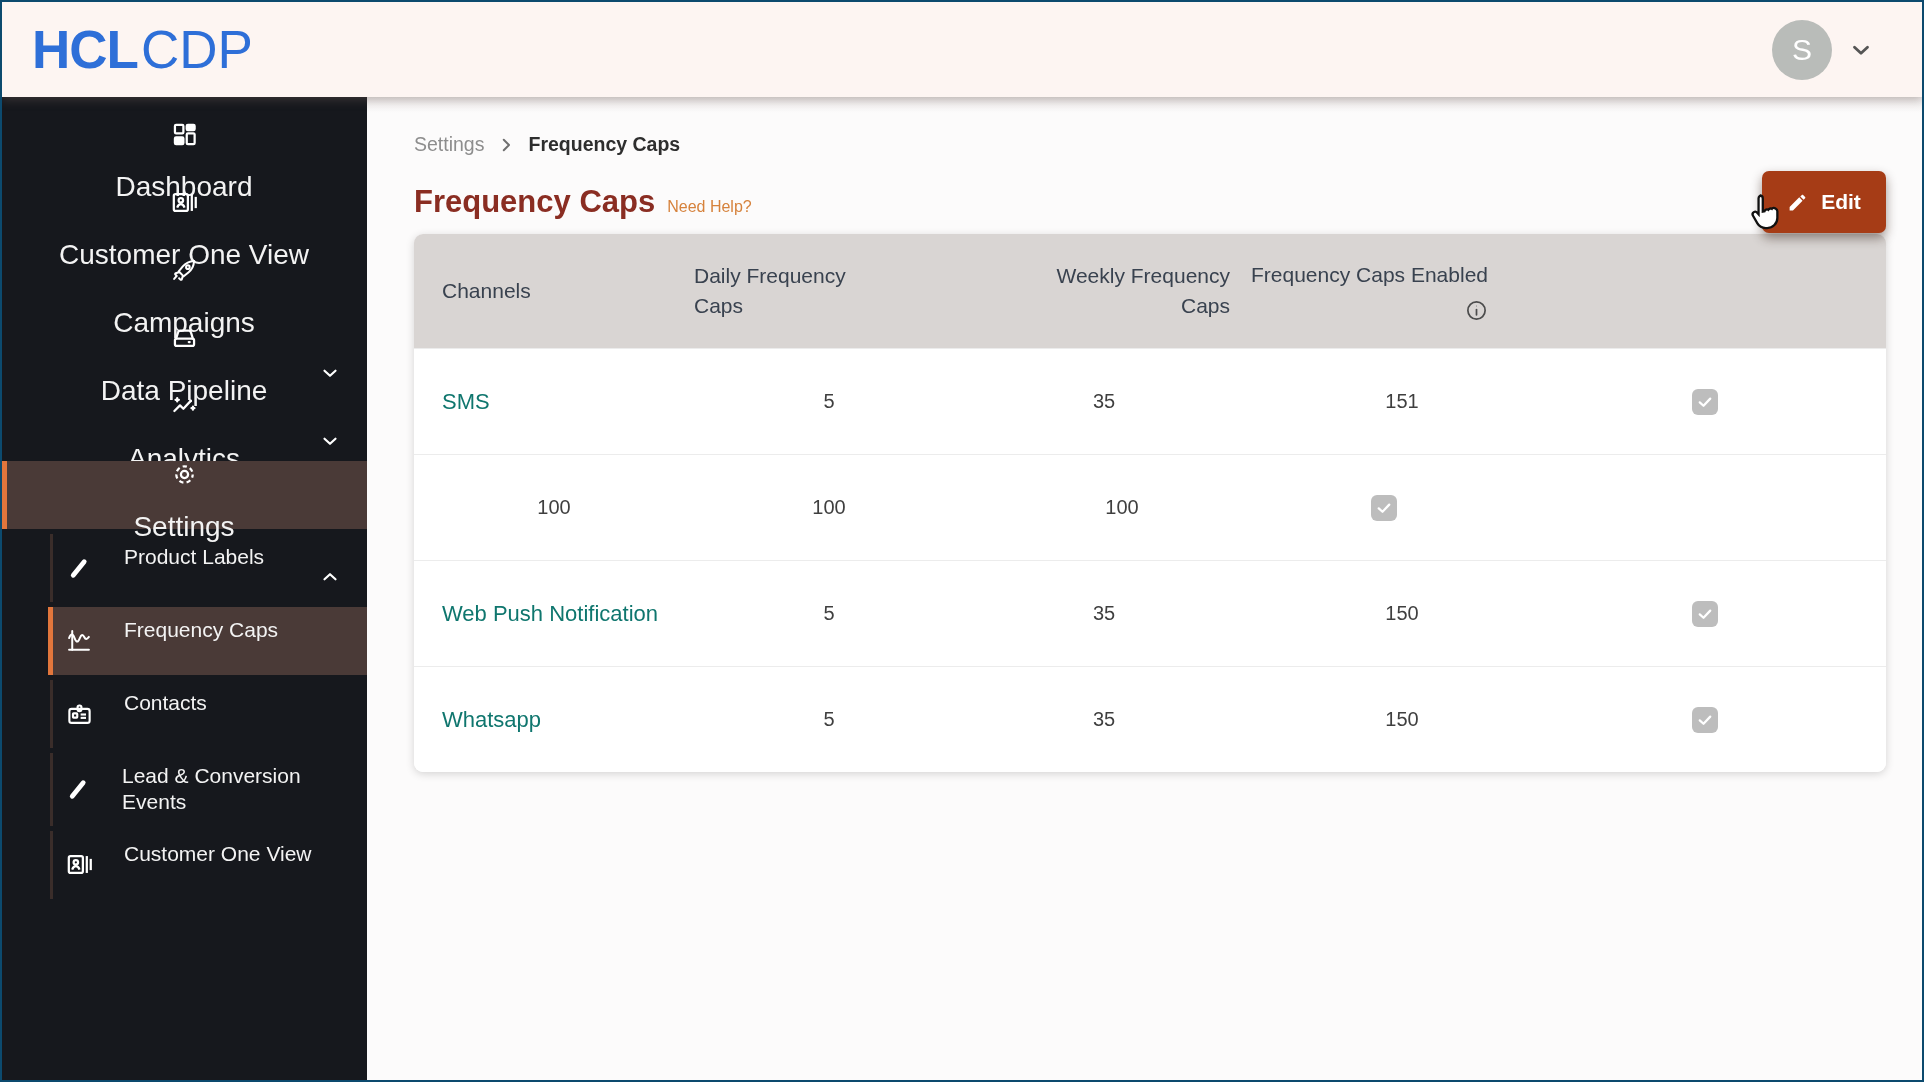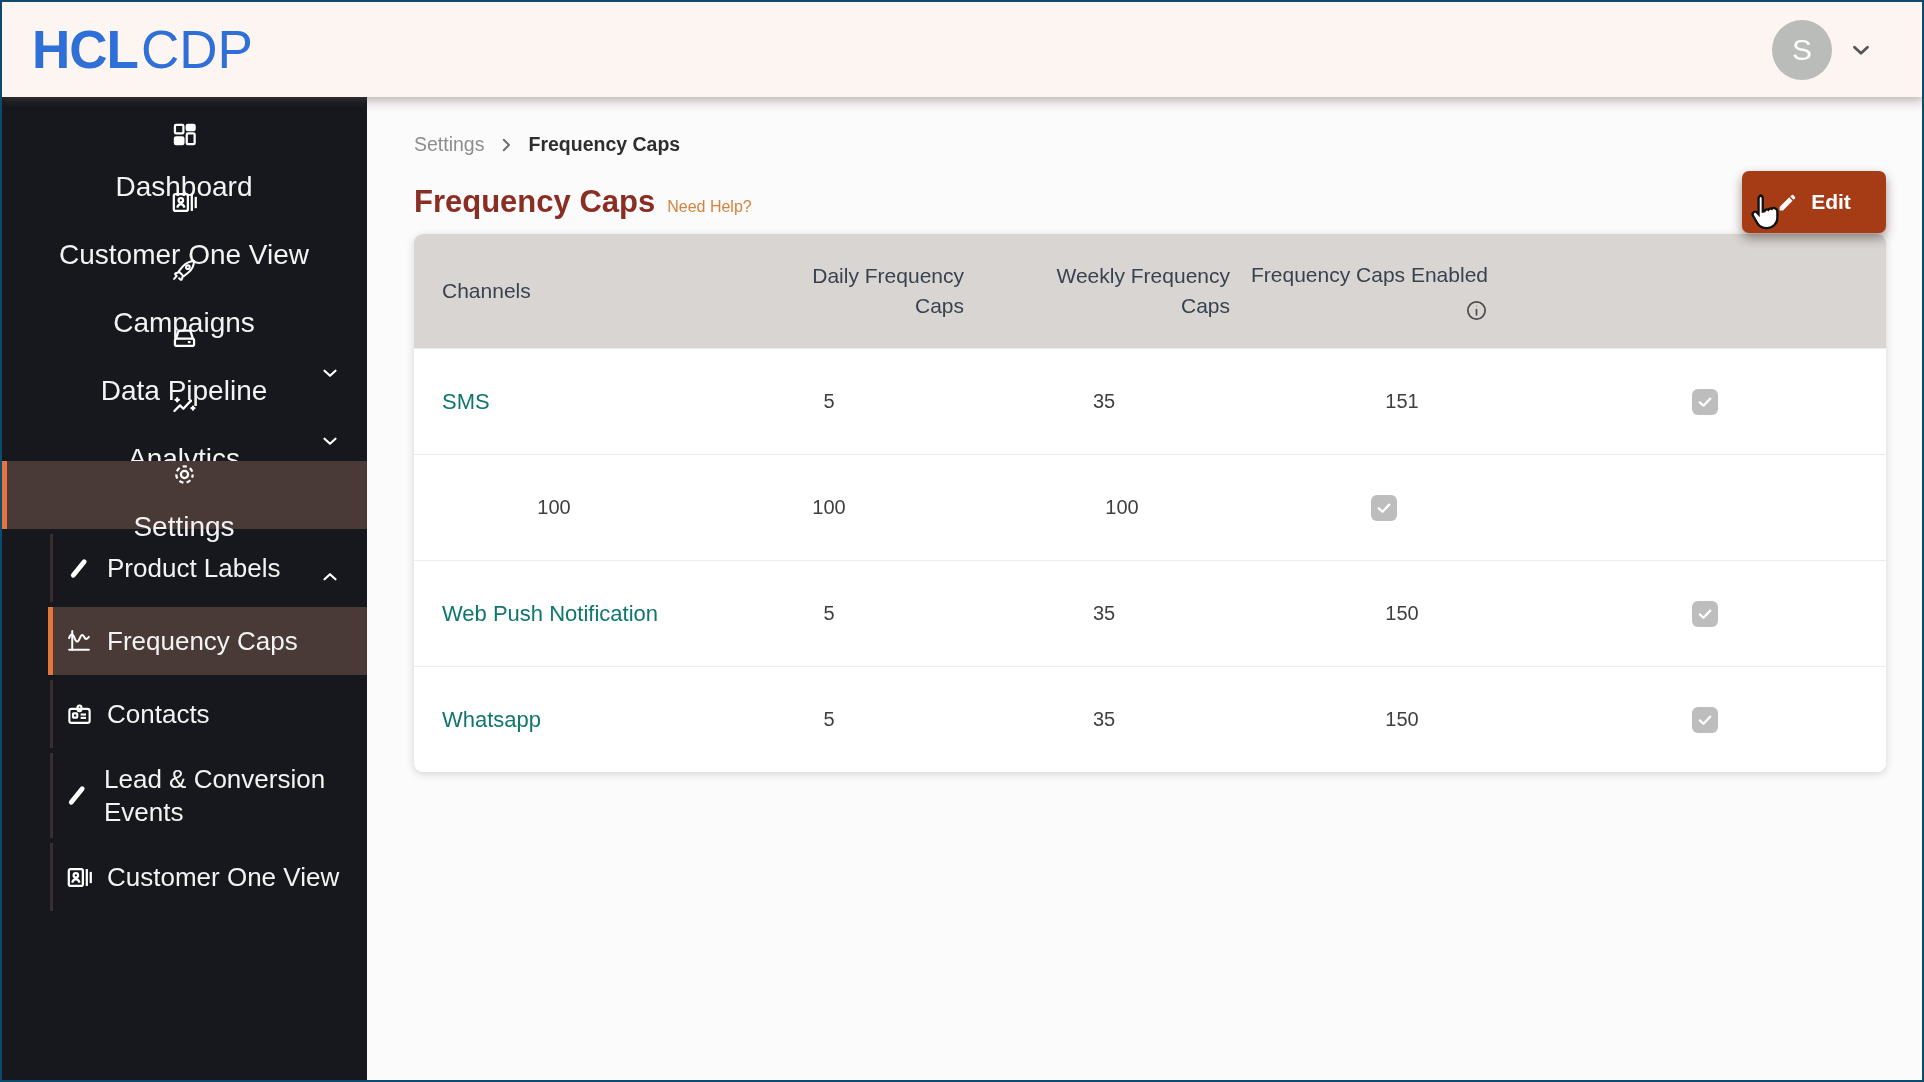--- a/index.html
+++ b/index.html
@@ -26,49 +26,49 @@
     background:linear-gradient(180deg,#eeebeb 0,#fcfbfb 16px);}
 
   
   .nav-item{height:68px;display:flex;align-items:center;gap:23px;padding:0 26px 0 25px;
     font-size:28px;font-weight:500;cursor:pointer;position:relative;flex-direction:column;}
   .nav-icon{width:28px;display:flex;align-items:center;justify-content:center;}
   .nav-chev{margin-left:auto;display:flex;}
   .nav-chev.up{transform:rotate(180deg);}
   .nav-item.active{background:#4a3a37;box-shadow:inset 5px 0 0 #e2763c;}
   .sub-list{display:flex;flex-direction:column;gap:5px;margin-top:5px;}
-  .sub-item{margin-left:50px;position:relative;display:flex;align-items:center;gap:14px;
-    padding:10px 14px 10px 13px;min-height:68px;font-size:26px;cursor:pointer;}
+  .sub-item{margin-left:50px;position:relative;display:flex;gap:31px;
+    padding:10px 14px 10px 13px;min-height:68px;font-size:21px;cursor:pointer;}
   .sub-item::before{content:"";position:absolute;left:-2px;top:0;bottom:0;width:3px;background:#3a2d2a;}
   .sub-item.active{background:#4a3a37;}
   .sub-item.active::before{left:-4px;width:5px;background:#e2763c;}
   .sub-label{line-height:1.25;}
 
   
   .breadcrumb{margin-top:36px;display:flex;align-items:center;gap:13px;font-size:19.5px;}
   .bc-parent{color:#8d8d8d;cursor:pointer;}
   .bc-chev{display:flex;}
   .bc-current{color:#2e2e2e;font-weight:700;}
   .title-row{width:1472px;margin-top:14px;display:flex;align-items:center;position:relative;height:64px;}
   .title-row h1{margin:0;font-size:31px;font-weight:700;color:#8a2d22;}
   .help{margin-left:12px;font-size:16px;color:#d6823c;margin-top:9px;cursor:pointer;text-decoration:none;}
-  .edit-btn{margin-left:auto;width:144px;height:62px;border:none;border-radius:7px;background:#a63c16;
+  .edit-btn{margin-left:auto;width:124px;height:62px;border:none;border-radius:7px;background:#a63c16;
     color:#fff;font-size:21px;font-weight:700;font-family:inherit;display:flex;align-items:center;
     justify-content:center;gap:13px;box-shadow:0 5px 11px rgba(40,20,10,.45);cursor:pointer;}
   .edit-ic{display:flex;}
   .cursor{position:absolute;left:1330px;top:22px;pointer-events:none;z-index:5;}
 
   
   .tbl{width:1472px;border-radius:9px;box-shadow:0 2px 8px rgba(0,0,0,.16);
     overflow:hidden;background:#fff;}
   .thead{display:grid;grid-template-columns:280px 270px 280px 280px 1fr;min-height:114px;
     background:#d9d5d3;align-items:center;}
   .th{font-size:21px;color:#39424f;line-height:1.45;}
   .th.channels{padding-left:28px;}
-  .th.daily{text-align:right;text-decoration:underline;}
+  .th.daily{text-align:left;text-decoration:underline;}
   .th.weekly{text-align:right;padding-right:14px;}
   .th.monthly{text-align:right;padding-right:2px;}
   .hwrap{display:inline-block;}
   .w170{width:175px;}
   .w180{width:185px;}
   .w195{width:200px;}
   .th.enabled{display:flex;flex-direction:column;align-items:flex-end;justify-content:center;
     padding-right:36px;gap:9px;}
   .info{display:flex;cursor:pointer;}
   .row{display:grid;grid-template-columns:280px 270px 280px 280px 1fr;min-height:106px;

